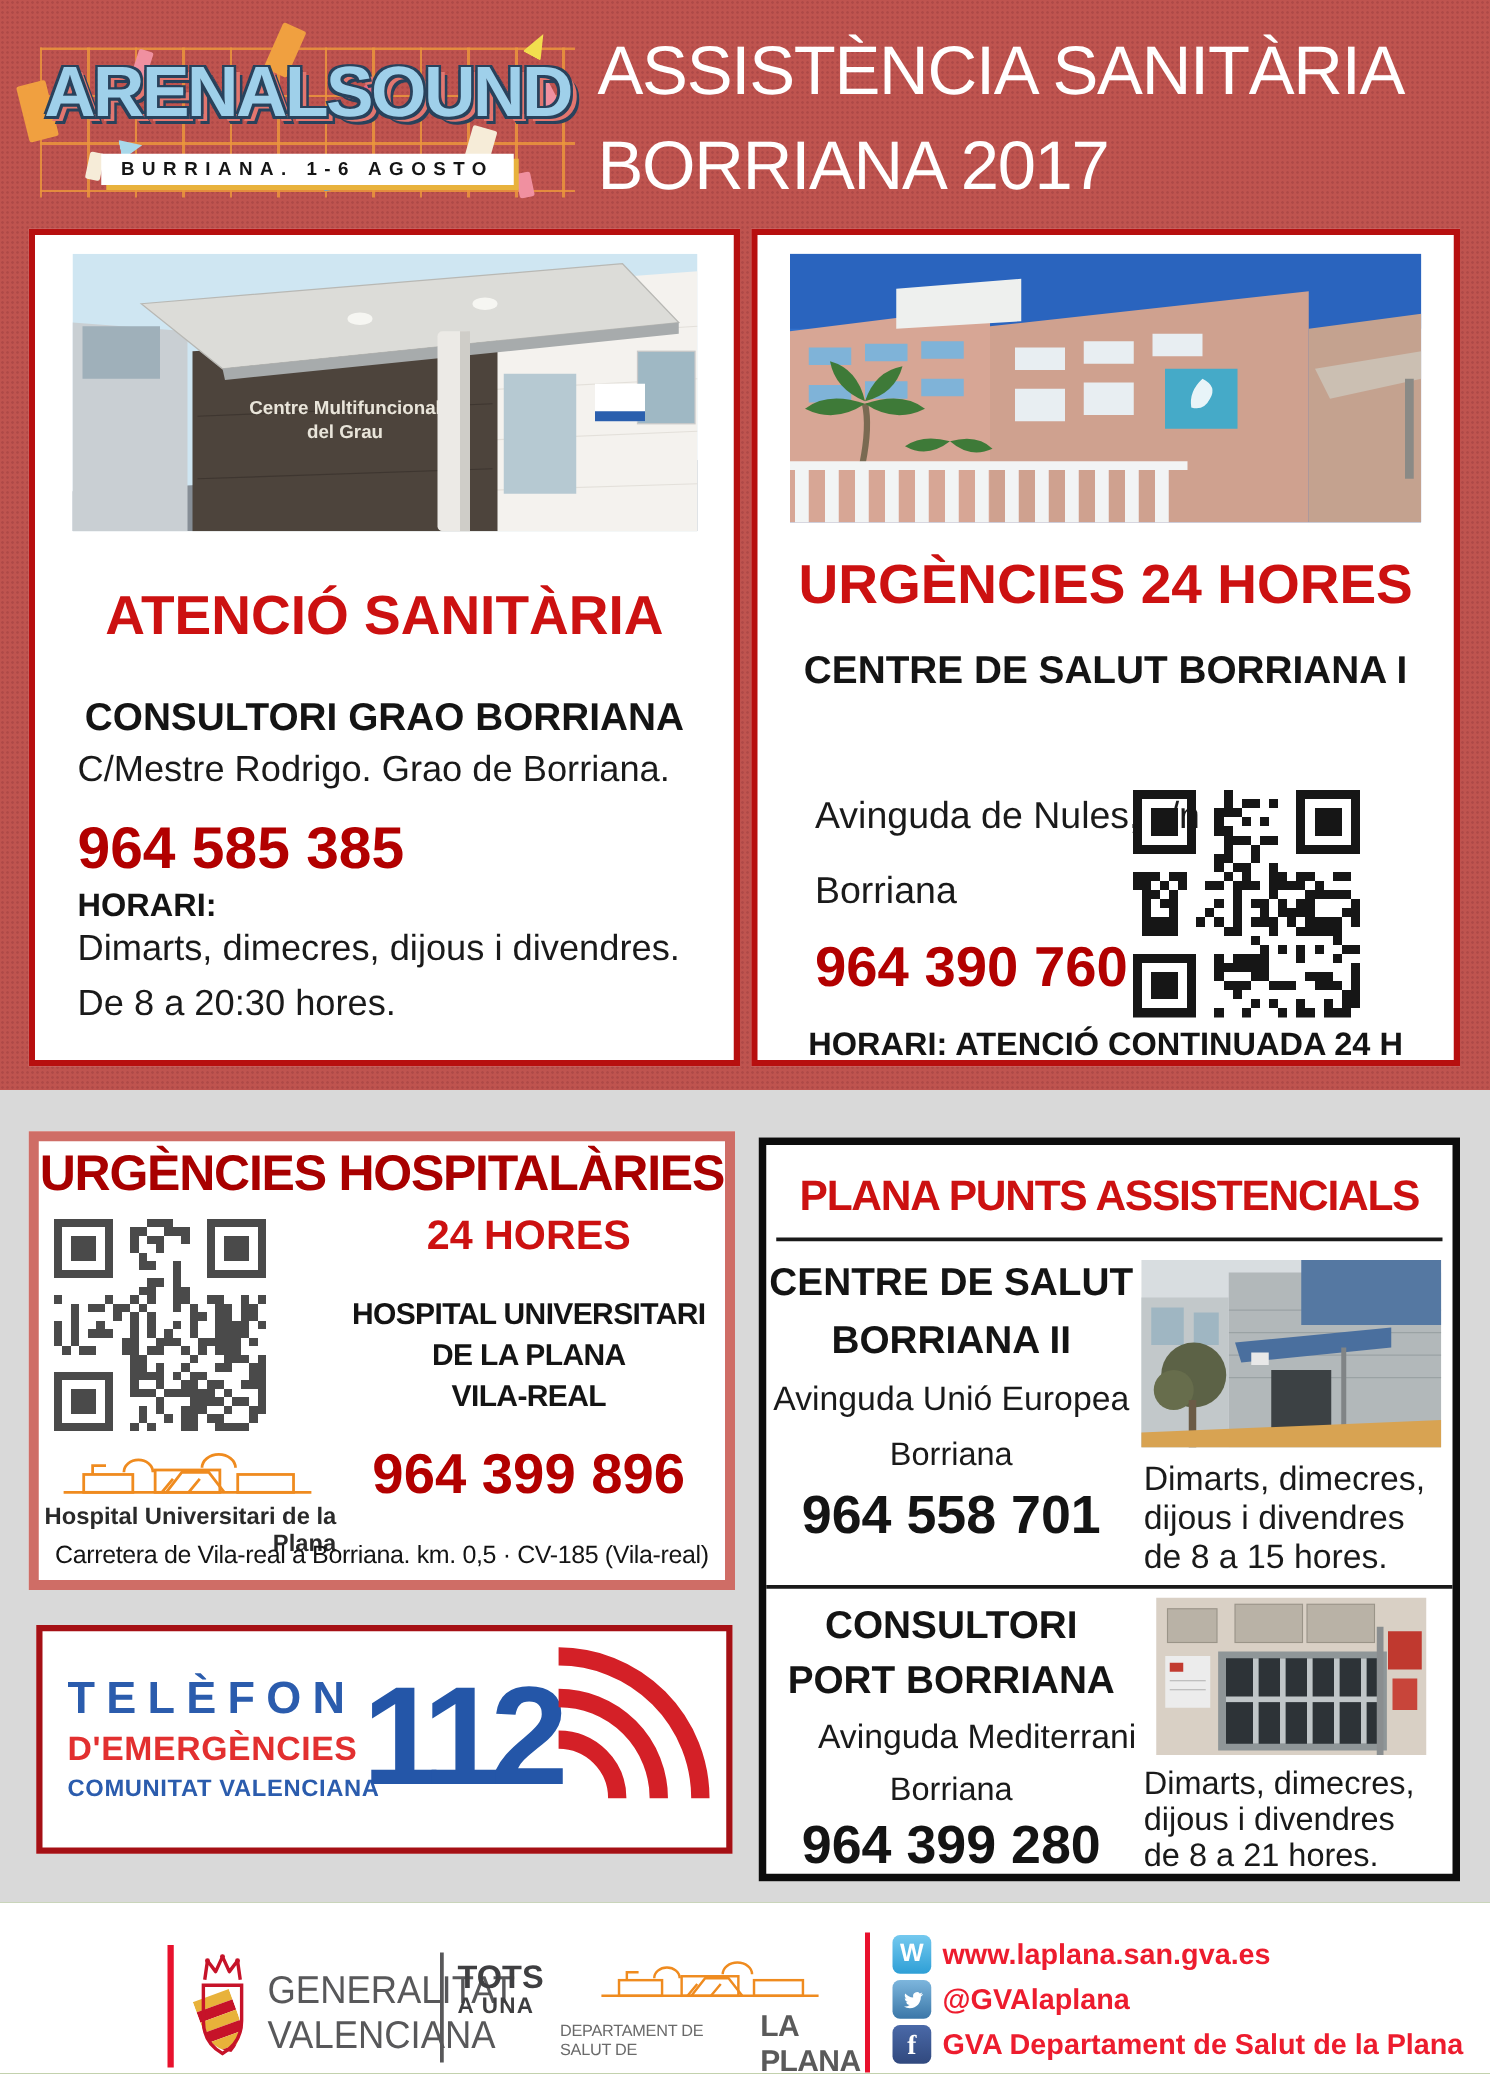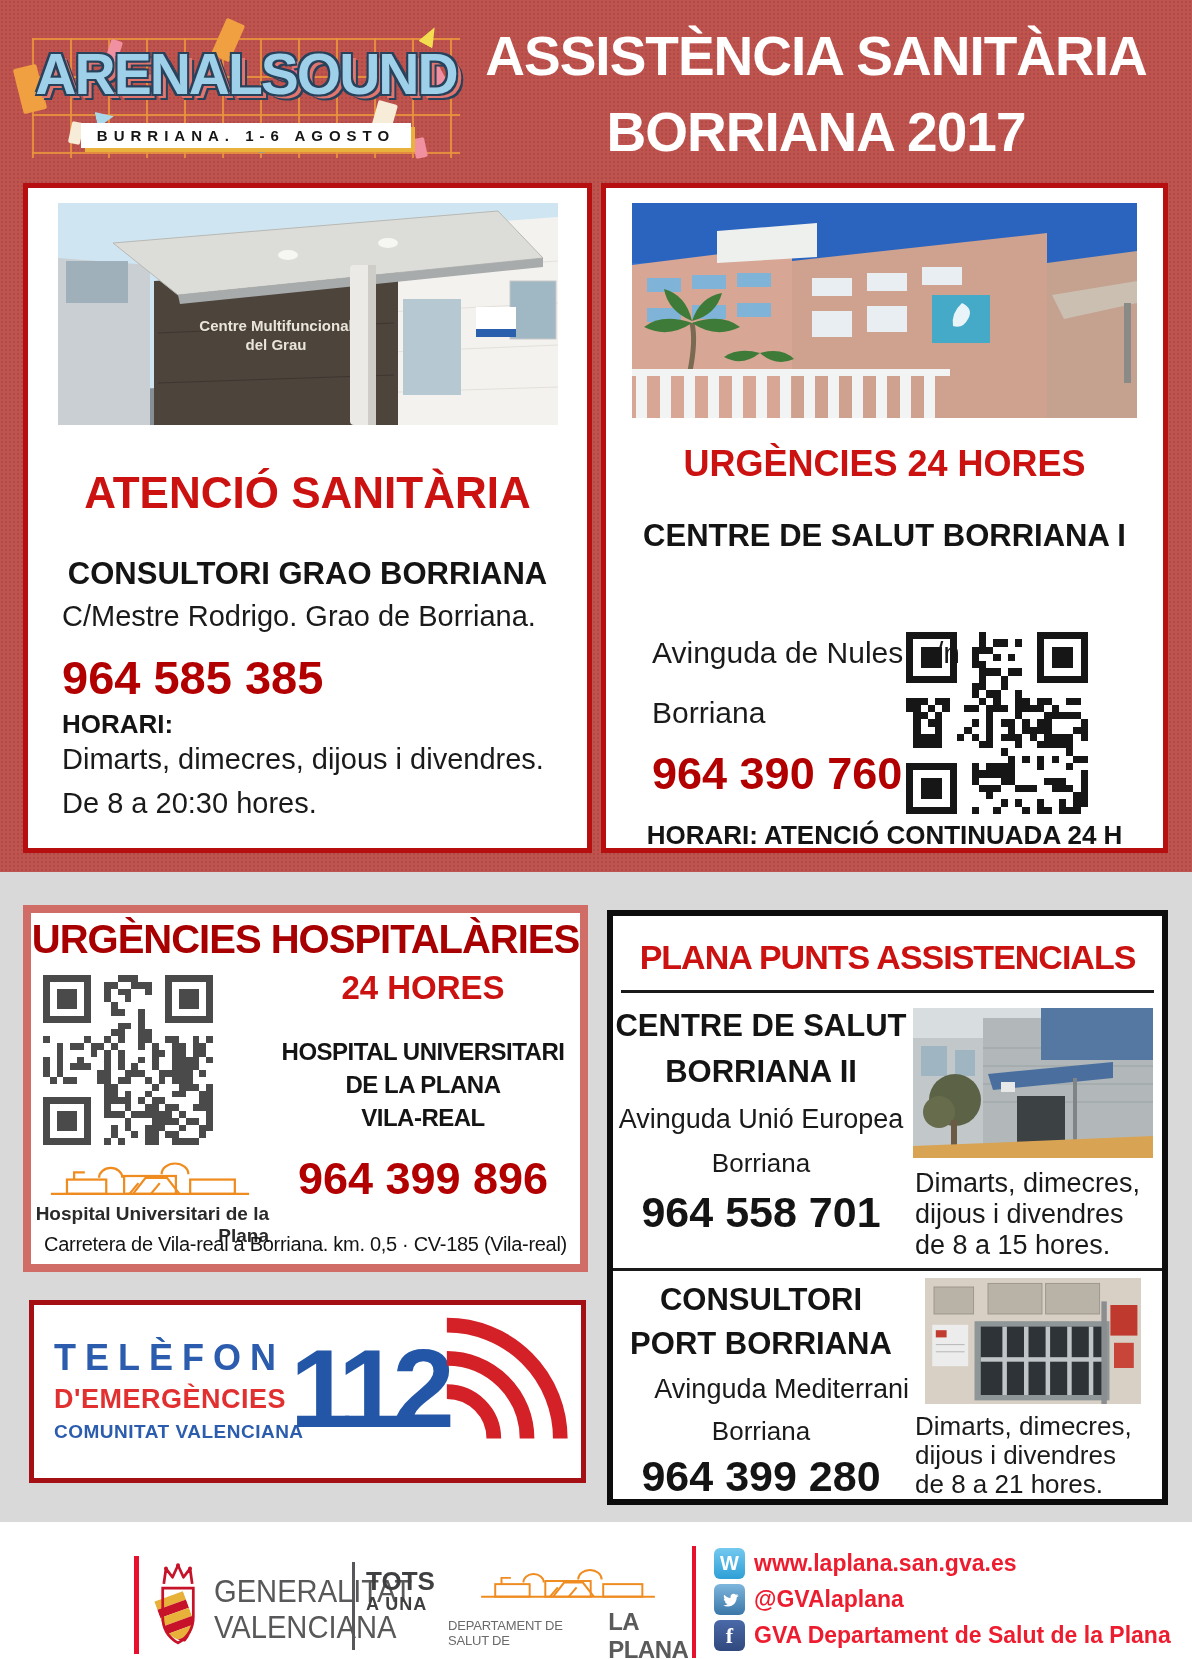--- a/index.html
+++ b/index.html
@@ -20,22 +20,22 @@
                        repeating-linear-gradient(to bottom,rgba(235,150,60,.85) 0 2px,transparent 2px 38px);}
   .logo-word{position:absolute;left:0;right:0;top:20px;text-align:center;
       font-size:57px;font-weight:900;letter-spacing:-2px;color:#9fd0ea;line-height:1;
       text-shadow:-2px -2px 0 #28425c,2px -2px 0 #28425c,-2px 2px 0 #28425c,2px 2px 0 #28425c,
                   5px 4px 0 #e2766f,7px 6px 0 #28425c;}
   .logo-subwrap{position:absolute;left:0;right:0;top:97px;text-align:center;}
   .logo-sub{display:inline-block;background:#fff;color:#151515;padding:4px 16px;
       font-size:15px;font-weight:800;letter-spacing:6px;box-shadow:4px 4px 0 #e8b23c;text-align:right;}
   .conf{position:absolute;border-radius:2px;}
   
-  .main-title{position:absolute;left:463px;top:18px;width:706px;text-align:center;color:#fff;
-      font-weight:bold;font-size:55px;line-height:76px;letter-spacing:-1px;z-index:3;}
+  .main-title{position:absolute;left:478px;top:18px;width:706px;text-align:left;color:#fff;
+      font-weight:normal;font-size:55px;line-height:76px;letter-spacing:-1px;z-index:3;}
   
   .card{position:absolute;background:#fff;box-sizing:border-box;z-index:2;}
   .card-top{border:5px solid #b70f0f;height:670px;top:183px;}
   .center{text-align:center;left:0;right:0;}
   .red-title{color:#cc1111;font-weight:bold;}
   .dark-red{color:#b20000;font-weight:bold;}
   .blk-bold{color:#141414;font-weight:bold;}
   
   .card-hosp{left:23px;top:905px;width:565px;height:367px;border:8px solid #cf6d66;}
   
@@ -173,21 +173,21 @@
             <rect x="124" y="172" width="11" height="43"></rect>
           <rect x="148" y="172" width="11" height="43"></rect>
             <rect x="172" y="172" width="11" height="43"></rect>
           <rect x="196" y="172" width="11" height="43"></rect>
             <rect x="220" y="172" width="11" height="43"></rect>
           <rect x="244" y="172" width="11" height="43"></rect>
             <rect x="268" y="172" width="11" height="43"></rect>
           <rect x="292" y="172" width="11" height="43"></rect>
         </g>
       </svg>
-      <div class="abs center red-title" style="top:255px;font-size:36px;">URGÈNCIES 24 HORES</div>
+      <div class="abs center red-title" style="top:255px;font-size:44px;">URGÈNCIES 24 HORES</div>
       <div class="abs center blk-bold" style="top:330px;font-size:31px;">CENTRE DE SALUT BORRIANA I</div>
       <div class="abs" style="left:46px;top:448px;font-size:30px;">Avinguda de Nules, s/n</div>
       <div class="abs" style="left:46px;top:508px;font-size:30px;">Borriana</div>
       <div class="abs dark-red" style="left:46px;top:560px;font-size:45px;">964 390 760</div>
       <svg class="abs" style="left:300px;top:444px;" width="182" height="182" viewBox="0 0 25 25">
           <g fill="#161616" shape-rendering="crispEdges">
             <rect x="10" y="0" width="1" height="1"></rect>
             <rect x="10" y="1" width="1" height="1"></rect>
             <rect x="12" y="1" width="1" height="1"></rect>
             <rect x="13" y="1" width="1" height="1"></rect>

